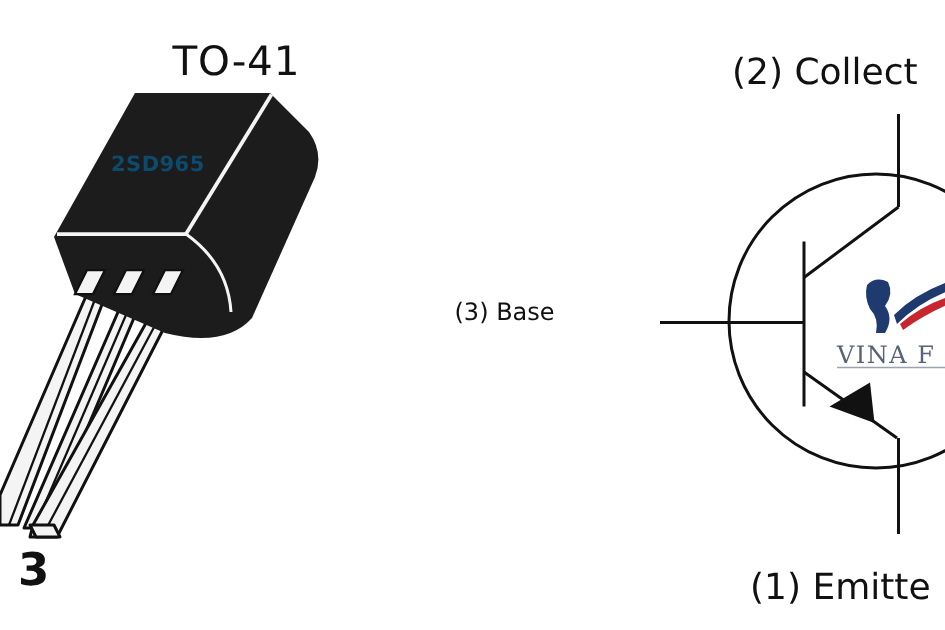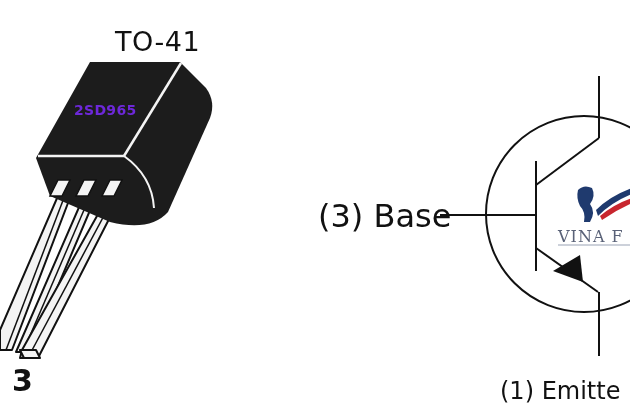--- a/index.html
+++ b/index.html
@@ -30,39 +30,39 @@
       top: 28px;
       font-size: 27px;
       letter-spacing: 0.5px;
     }
     .part-number {
       position: absolute;
       left: 74px;
       top: 102px;
       font-size: 14px;
       font-weight: bold;
-      color: #6d28d9;
+      color: #0c4a6e;
       letter-spacing: 0.3px;
     }
     .pin-num {
       left: 12px;
       top: 366px;
       font-size: 30px;
       font-weight: bold;
       color: #111;
     }
     .pin-collector {
       left: 488px;
       top: 36px;
       font-size: 24px;
     }
     .pin-base {
-      left: 318px;
+      left: 303px;
       top: 200px;
-      font-size: 32px;
+      font-size: 16px;
     }
     .pin-emitter {
       left: 500px;
       top: 367px;
       font-size: 24px;
       margin-top: 12px;
     }
     .watermark-text {
       position: absolute;
       left: 558px;
@@ -135,17 +135,18 @@
       <path d="M596,210 Q610,196 632,188 L632,194 Q612,202 598,216 Z" fill="#1f3a6e"></path>
       <path d="M600,216 Q614,204 632,198 L632,203 Q616,210 602,220 Z" fill="#c8262e"></path>
       <line x1="558" y1="245" x2="632" y2="245" stroke="#9aa3b5" stroke-width="1"></line>
     </g>
   </svg>
 
   <div class="label pkg-title">TO-41</div>
   <div class="part-number">2SD965</div>
   <div class="label pin-num">3</div>
 
+  <div class="label pin-collector">(2) Collect</div>
   <div class="label pin-base">(3) Base</div>
   <div class="label pin-emitter">(1) Emitte</div>
 
   <div class="watermark-text">VINA F</div>
 </div>
 
 </body></html>

